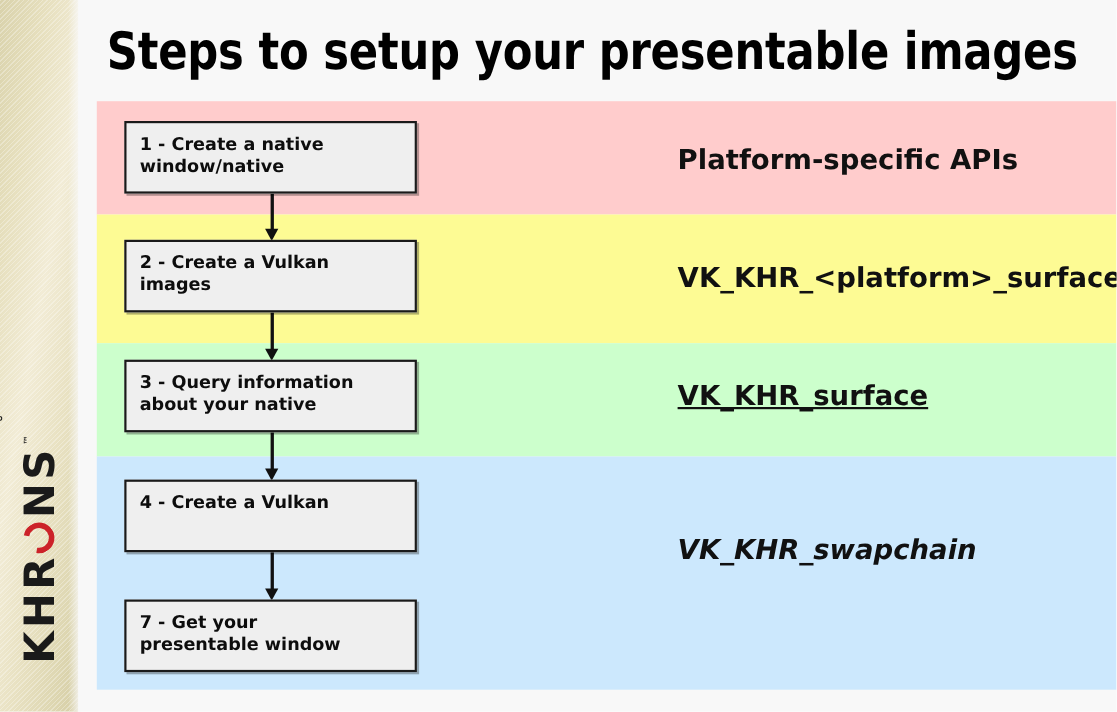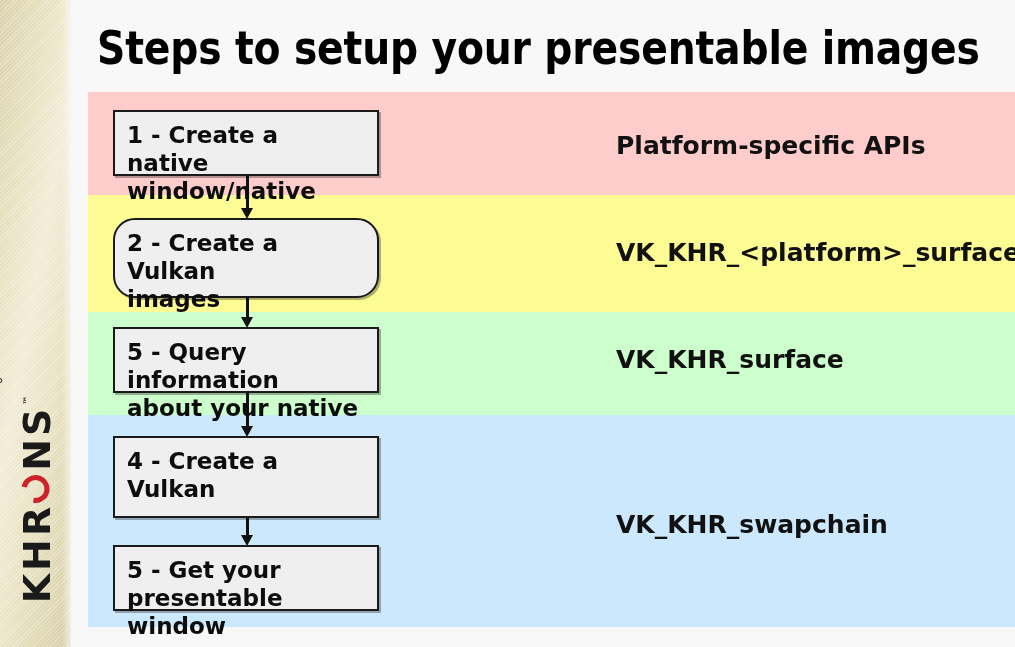--- a/index.html
+++ b/index.html
@@ -160,43 +160,43 @@
     left: 616px;
     font-family: "DejaVu Sans", sans-serif;
     font-weight: bold;
     font-size: 25px;
     color: #111111;
     white-space: nowrap;
     letter-spacing: 0px;
   }
   #api-1 { top: 131px; }
   #api-2 { top: 238px; }
-  #api-3 { top: 345px; }
-  #api-4 { top: 510px; }
+  #api-3 { top: 345px; text-decoration: underline; }
+  #api-4 { top: 485px; font-style: italic; }
 
   
   .flowbox {
     position: absolute;
     left: 113px;
     width: 266px;
     box-sizing: border-box;
     background: #efefef;
     border: 2px solid #1a1a1a;
     box-shadow: 2px 2px 0 rgba(0,0,0,0.30);
     padding: 9px 10px 9px 12px;
     font-family: "DejaVu Sans", sans-serif;
     font-weight: bold;
-    font-size: 23px;
+    font-size: 16px;
     line-height: 1.22;
     color: #0d0d0d;
   }
   #box-1 { top: 110px; height: 66px; }
-  #box-2 { top: 218px; height: 80px; border-radius: 22px; }
+  #box-2 { top: 218px; height: 66px; }
   #box-3 { top: 327px; height: 66px; }
-  #box-4 { top: 436px; height: 82px; }
+  #box-4 { top: 436px; height: 66px; }
   #box-5 { top: 545px; height: 66px; }
 
   
   .arrow {
     position: absolute;
     left: 246px;
     width: 3px;
     background: #111111;
   }
   .arrow .head {
@@ -265,24 +265,24 @@
 
   <div class="flowbox" id="box-1">
     <div>1 - Create a native</div>
     <div>window/native</div>
   </div>
   <div class="flowbox" id="box-2">
     <div>2 - Create a Vulkan</div>
     <div>images</div>
   </div>
   <div class="flowbox" id="box-3">
-    <div>5 - Query information</div>
+    <div>3 - Query information</div>
     <div>about your native</div>
   </div>
   <div class="flowbox" id="box-4">
     <div>4 - Create a Vulkan</div>
   </div>
   <div class="flowbox" id="box-5">
-    <div>5 - Get your</div>
+    <div>7 - Get your</div>
     <div>presentable window</div>
   </div>
 
 </div>
 
 </body></html>

